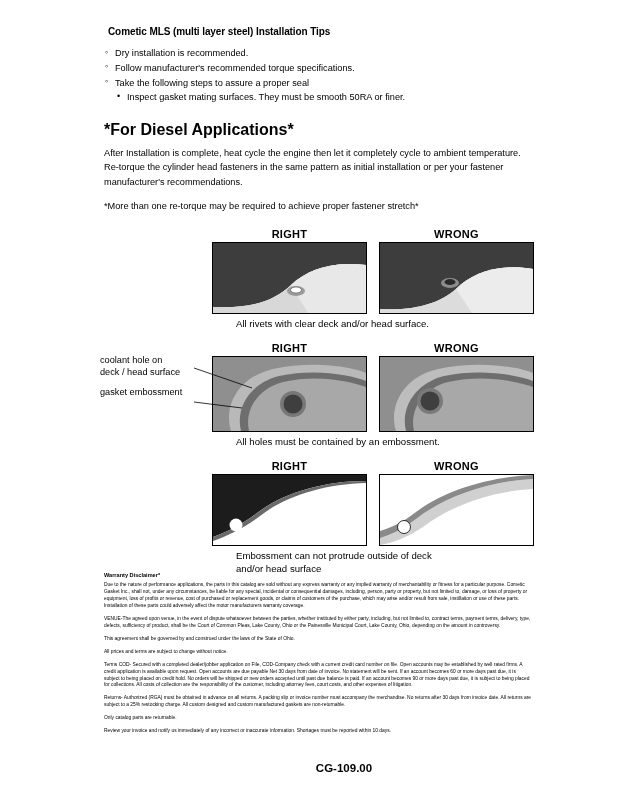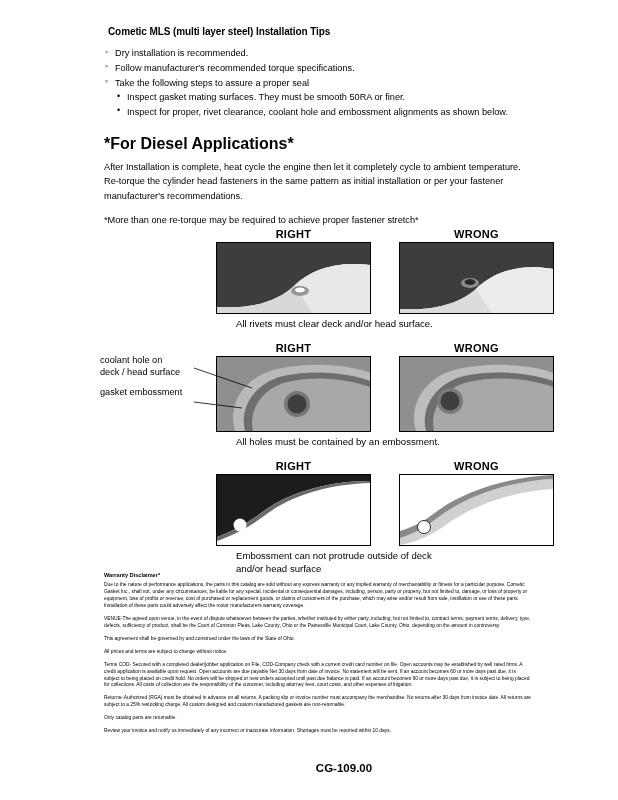--- a/index.html
+++ b/index.html
@@ -90,22 +90,22 @@
 
   
   .figures {
     position: absolute;
     left: 104px;
     top: 228px;
     width: 430px;
   }
   .fig-row {
     display: flex;
-    gap: 28px;
-    justify-content: center;
+    gap: 12px;
+    justify-content: flex-end;
   }
   .fig-label {
     font-size: 11px;
     font-weight: bold;
     text-align: center;
     letter-spacing: 0.3px;
     margin-bottom: 2px;
   }
   .fig-box {
     width: 155px;
@@ -179,21 +179,20 @@
   <div class="content">
     <h1 class="title">Cometic MLS (multi layer steel) Installation Tips</h1>
 
     <ul class="bullets">
       <li>Dry installation is recommended.</li>
       <li>Follow manufacturer's recommended torque specifications.</li>
       <li>Take the following steps to assure a proper seal</li>
     </ul>
     <ul class="subbullets">
       <li>Inspect gasket mating surfaces.  They must be smooth 50RA or finer.</li>
-      <li>Inspect for proper, rivet clearance, coolant hole and embossment alignments as shown below.</li>
     </ul>
 
     <h2 class="subhead">*For Diesel Applications*</h2>
     <p class="body">After Installation is complete, heat cycle the engine then let it completely cycle to ambient temperature. Re-torque the cylinder head fasteners in the same pattern as initial installation or per your fastener manufacturer's recommendations.</p>
     <p class="note">*More than one re-torque may be required to achieve proper fastener stretch*</p>
   </div>
 
   <div class="figures">
 
     <div class="fig-group fig-offset">
@@ -218,21 +217,21 @@
               <rect x="0" y="0" width="153" height="70" fill="#ffffff"></rect>
               <path d="M0,0 L153,0 L153,26 C118,20 92,30 76,46 C60,60 36,68 0,66 Z" fill="#3d3d3d"></path>
               <path d="M0,66 C36,68 60,60 76,46 C92,30 118,20 153,26 L153,70 L0,70 Z" fill="#dcdcdc"></path>
               <path d="M76,46 C92,30 118,20 153,26 L153,70 L92,70 Z" fill="#ececec"></path>
               <ellipse cx="70" cy="40" rx="9" ry="5" fill="#8c8c8c"></ellipse>
               <ellipse cx="70" cy="39" rx="5.5" ry="3" fill="#2a2a2a"></ellipse>
             </svg>
           </div>
         </div>
       </div>
-      <div class="caption">All rivets must clear deck and/or head surface.</div>
+      <div class="caption">All rivets with clear deck and/or head surface.</div>
     </div>
 
     <div class="fig-group fig-offset" style="position:relative;">
       <div class="fig-row">
         <div>
           <div class="fig-label">RIGHT</div>
           <div class="fig-box tall">
             <svg width="153" height="74" viewBox="0 0 153 74">
               <rect x="0" y="0" width="153" height="74" fill="#ffffff"></rect>
               <path d="M0,0 L153,0 L153,74 L0,74 Z" fill="#8f8f8f"></path>

